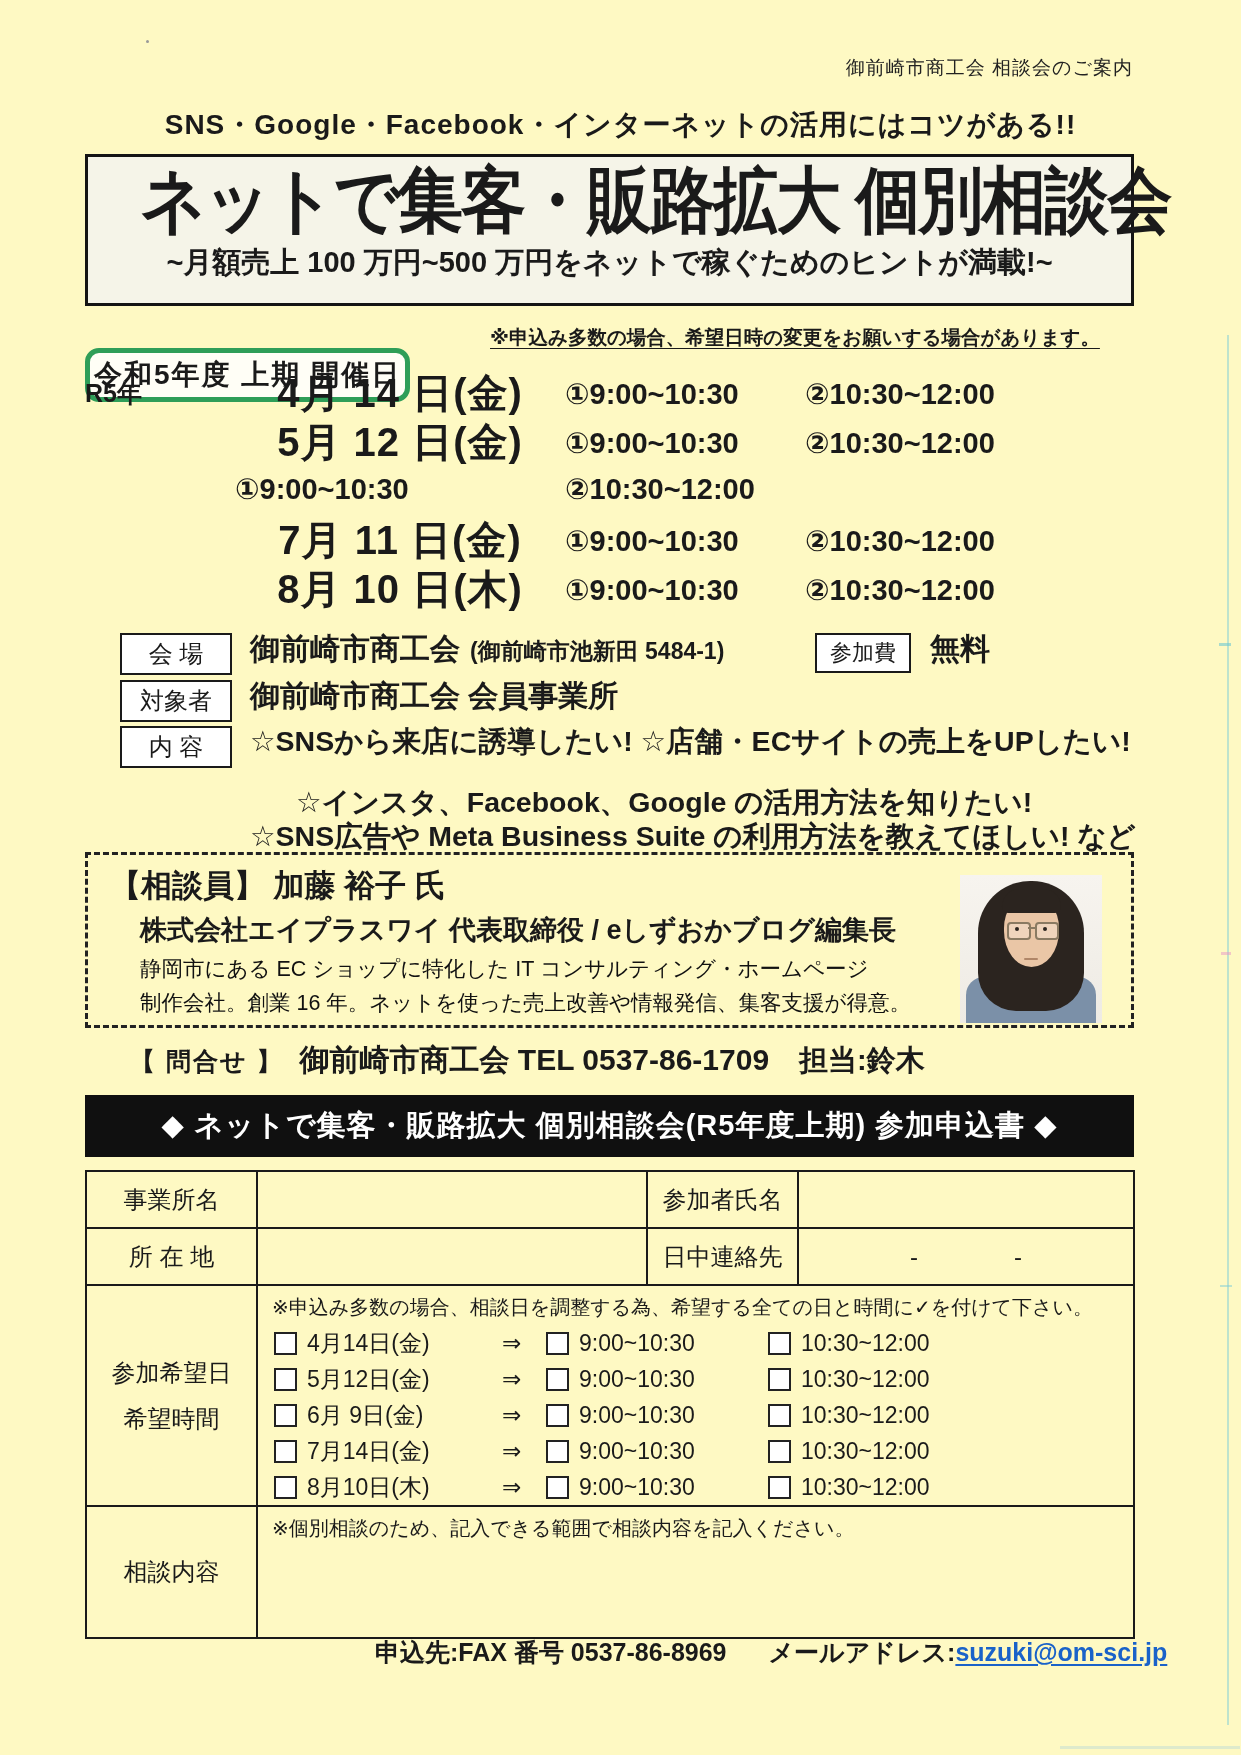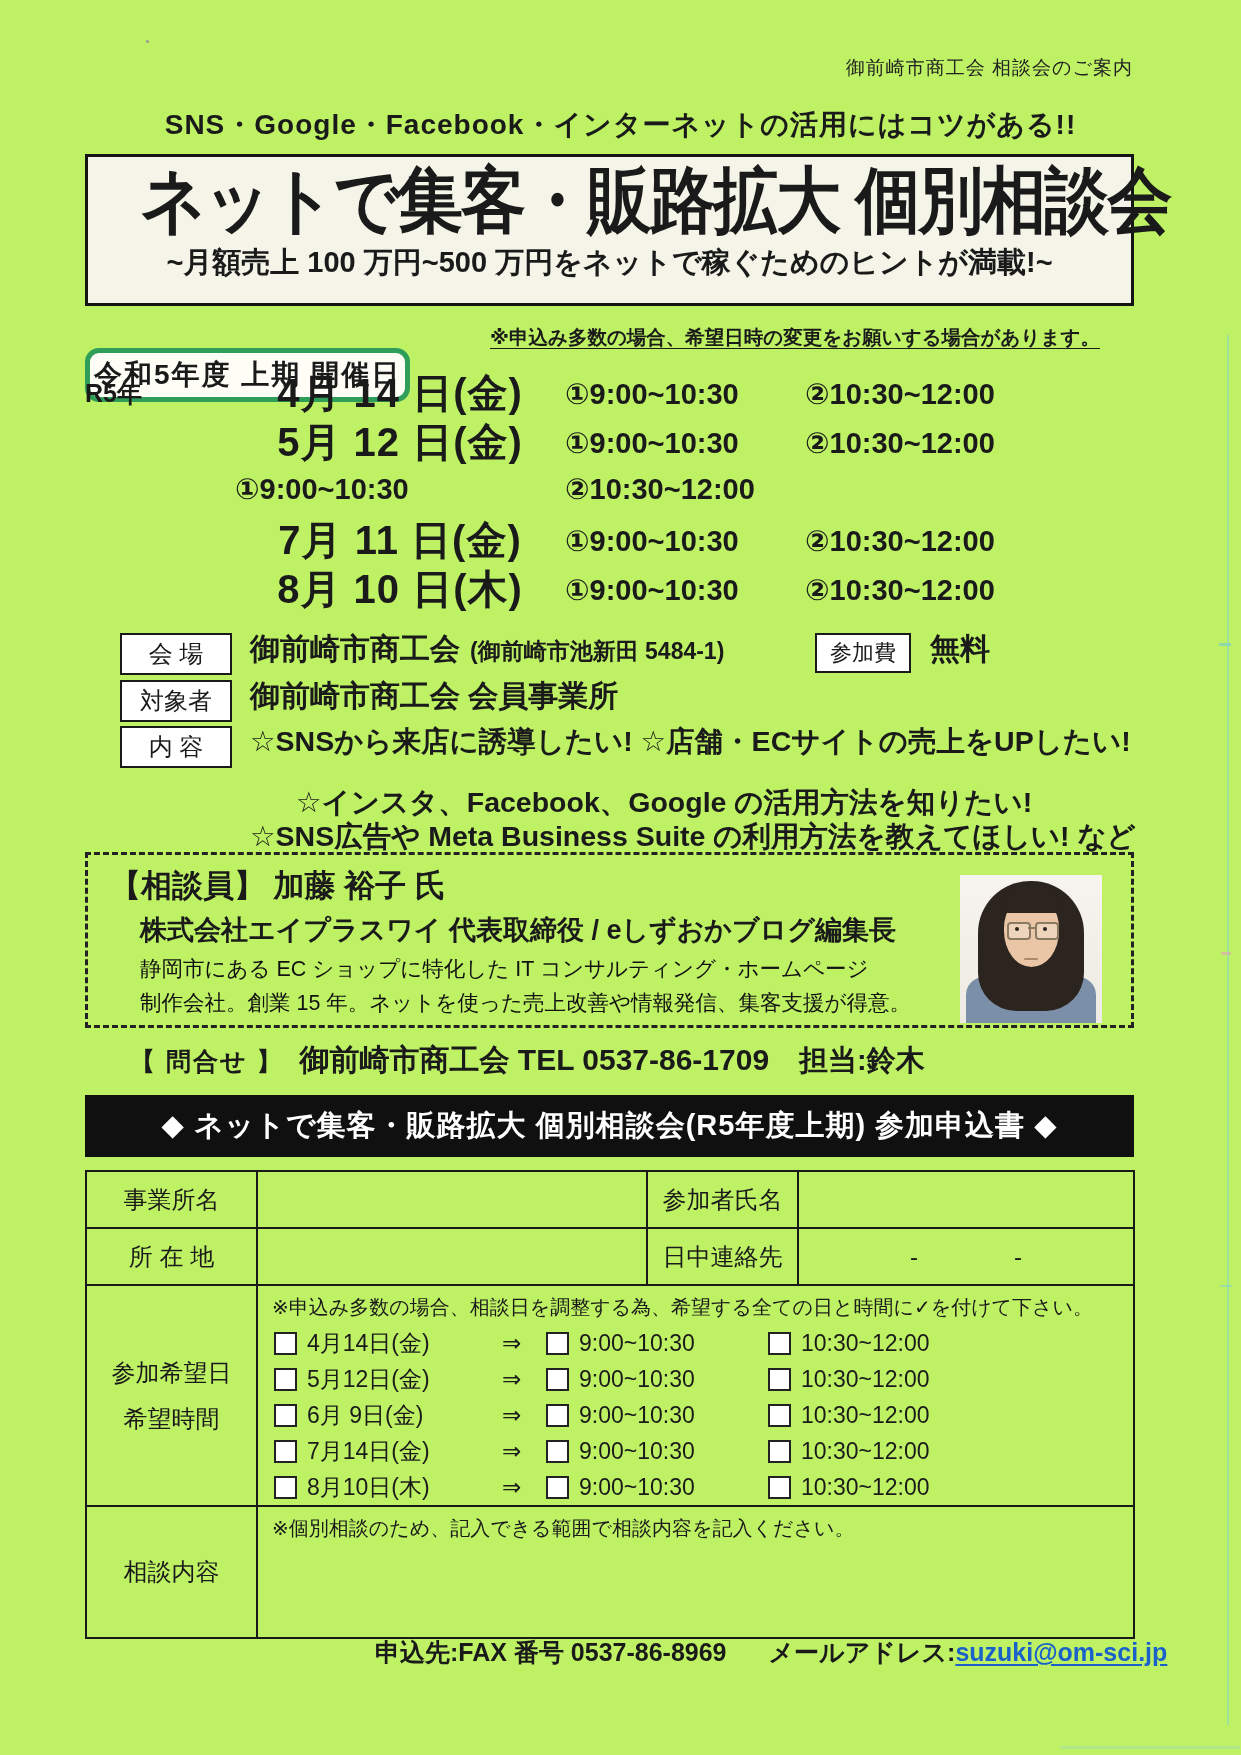--- a/index.html
+++ b/index.html
@@ -1,18 +1,18 @@
 <!DOCTYPE html>
 <html><head>
 <meta charset="utf-8">
 <style>
   html,body{margin:0;padding:0;background:#e8e8e8;}
   .sheet{
     position:relative;width:1241px;height:1755px;margin:0 auto;
-    background:#bef264;color:#1a1a1a;overflow:hidden;
+    background:#fef9c3;color:#1a1a1a;overflow:hidden;
     font-family:"Liberation Sans","DejaVu Sans",sans-serif;
   }
   .abs{position:absolute;}
   
   .corner-note{top:55px;right:108px;font-size:19px;letter-spacing:1px;color:#222;}
   .headline{top:106px;left:0;width:100%;text-align:center;font-size:28px;font-weight:800;letter-spacing:1px;}
   .title-box{left:85px;top:154px;width:1049px;height:152px;border:3px solid #141414;background:#f5f4e8;box-sizing:border-box;text-align:center;}
   .main-title{display:block;margin-top:6px;font-size:72px;font-weight:900;line-height:1.05;letter-spacing:-2px;transform:scaleX(.9);transform-origin:center;white-space:nowrap;}
   .sub-title{display:block;margin-top:4px;font-size:29px;font-weight:800;white-space:nowrap;}
   
@@ -139,21 +139,21 @@
 
   <div class="abs label-box" style="left:120px;top:726px;">内 容</div>
   <div class="abs content-line" style="left:250px;top:723px;">☆SNSから来店に誘導したい! ☆店舗・ECサイトの売上をUPしたい!</div>
   <div class="abs content-line" style="left:250px;top:784px;margin-left:46px;">☆インスタ、Facebook、Google の活用方法を知りたい!</div>
   <div class="abs content-line" style="left:250px;top:818px;">☆SNS広告や Meta Business Suite の利用方法を教えてほしい! など</div>
 
   <div class="abs consult-box">
     <div class="abs c-head">【相談員】 加藤 裕子 氏</div>
     <div class="abs c-title">株式会社エイプラスワイ 代表取締役 / eしずおかブログ編集長</div>
     <div class="abs c-bio" style="left:52px;top:99px;">静岡市にある EC ショップに特化した IT コンサルティング・ホームページ</div>
-    <div class="abs c-bio" style="left:52px;top:133px;">制作会社。創業 15 年。ネットを使った売上改善や情報発信、集客支援が得意。</div>
+    <div class="abs c-bio" style="left:52px;top:133px;">制作会社。創業 16 年。ネットを使った売上改善や情報発信、集客支援が得意。</div>
     <div class="abs photo">
       <div class="ph-neck"></div>
       <div class="ph-body"></div>
       <div class="ph-hair"></div>
       <div class="ph-face"></div>
       <div class="ph-bangs"></div>
       <div class="ph-lens" style="left:47px;"></div>
       <div class="ph-lens" style="left:75px;"></div>
       <div class="ph-bridge"></div>
       <div class="ph-eye" style="left:55px;"></div>

